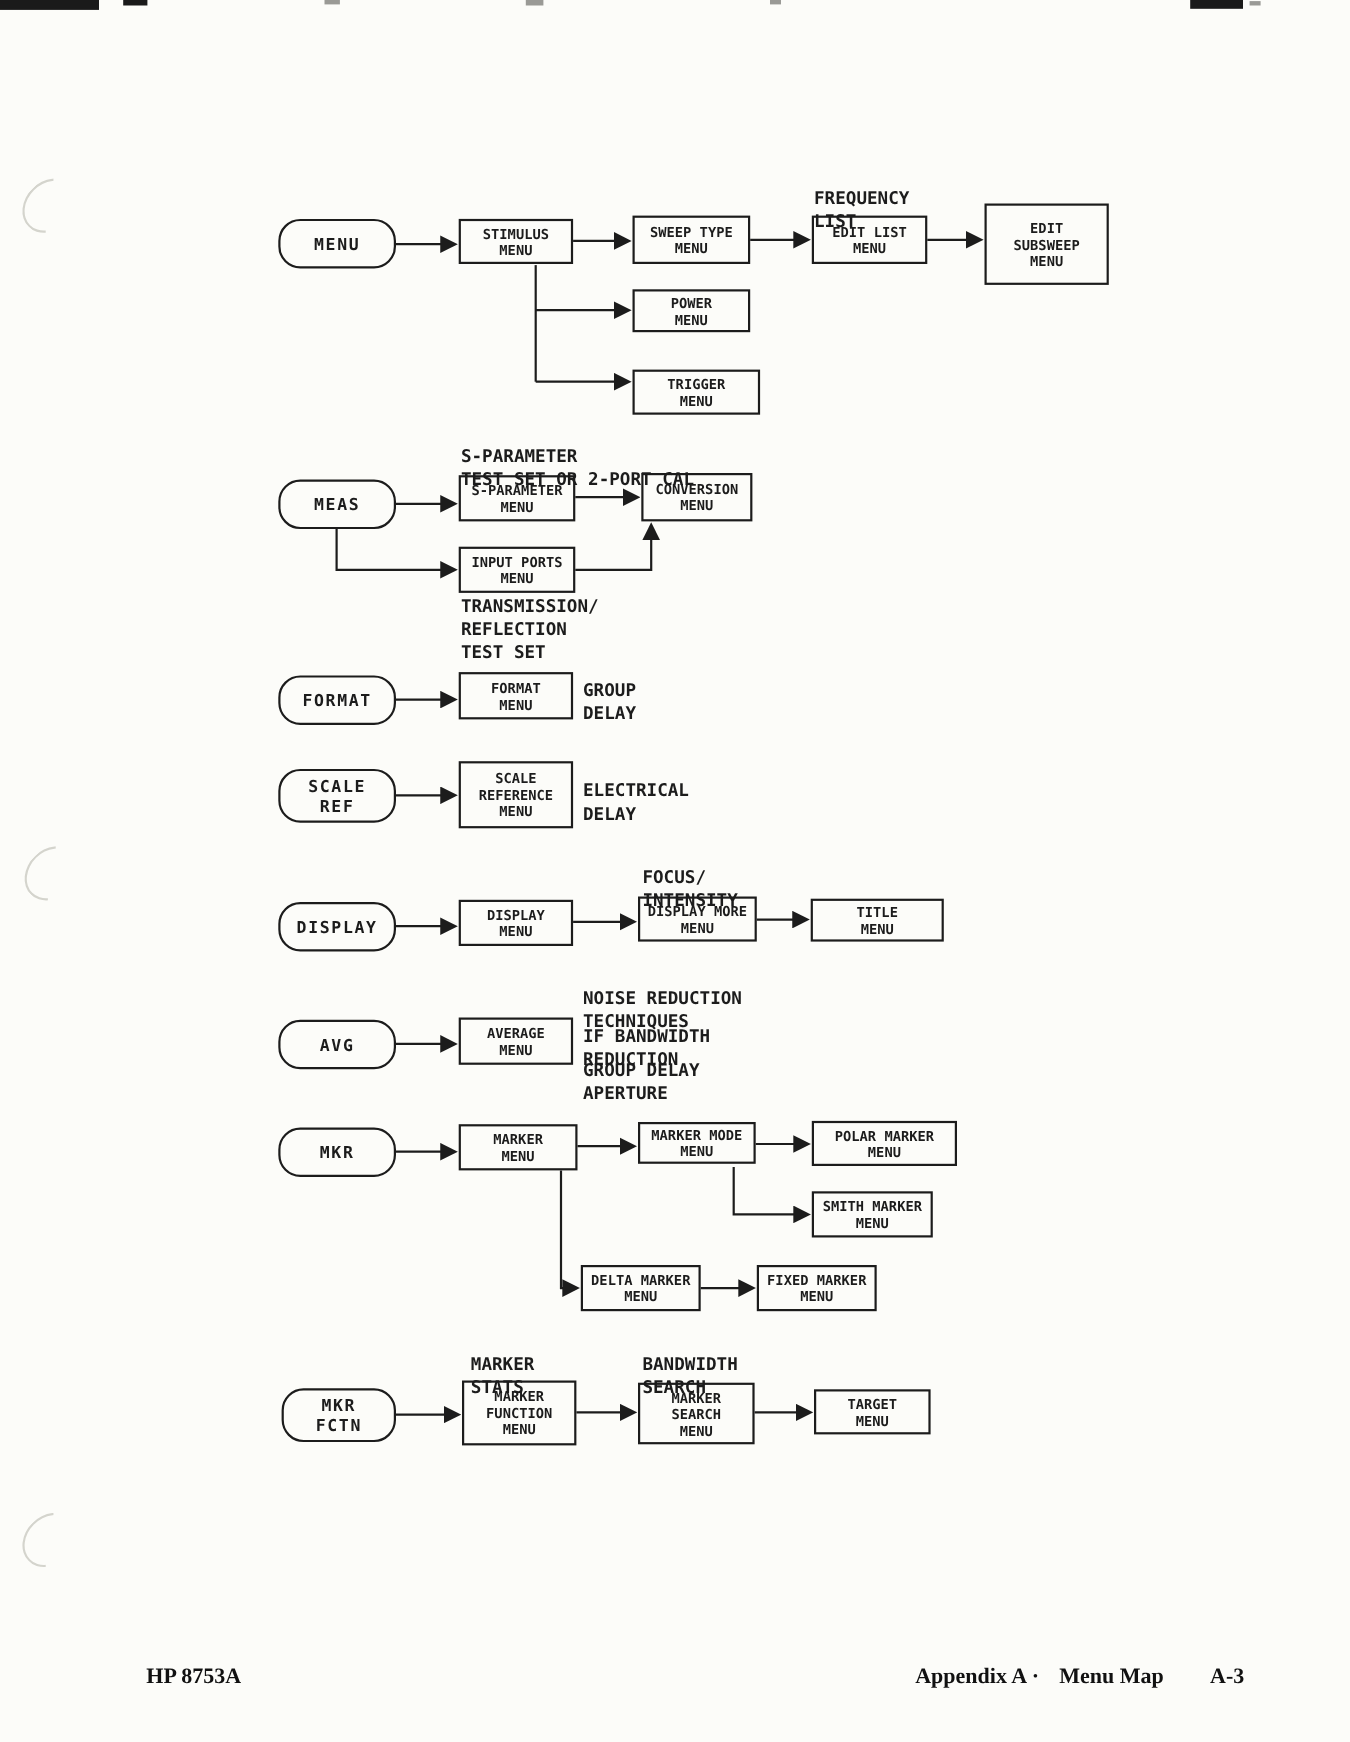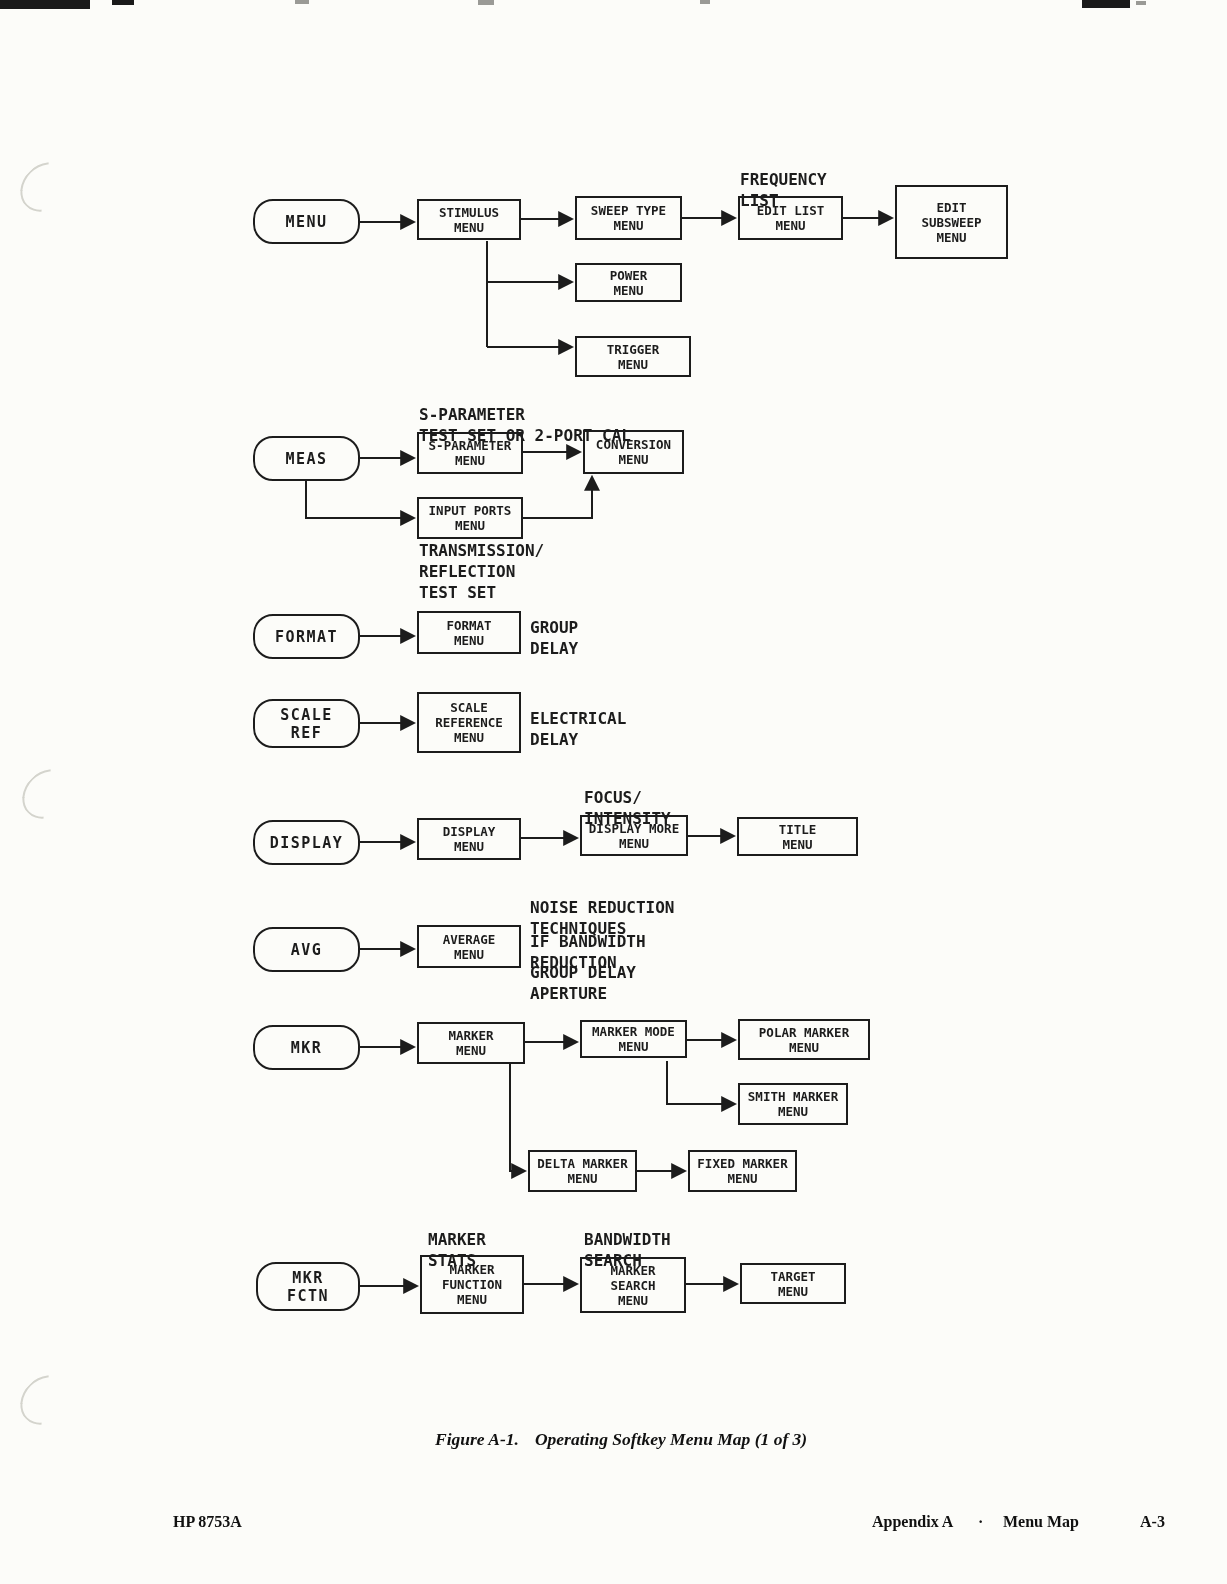--- a/index.html
+++ b/index.html
@@ -27,21 +27,21 @@
   .svg-layer { position:absolute; left:0; top:0; pointer-events:none; }
   .caption {
     position:absolute; left:435px; top:1429px;
     font-family:"Liberation Serif", serif; font-style:italic; font-weight:bold;
     font-size:17.5px; color:#111; white-space:nowrap;
   }
   .caption .fig-label { margin-right:16px; }
   .footer-text {
     position:absolute; top:1513px;
     font-family:"Liberation Serif", serif; font-weight:bold;
-    font-size:16px; color:#111; white-space:nowrap;margin-left:40px;
+    font-size:20px; color:#111; white-space:nowrap;
   }
   .artifact { position:absolute; background:#1a1a1a; }
   .artifact.light { background:#9a9a96; }
   .ring {
     position:absolute; width:54px; height:44px;
     border:2px solid #d4d4cd; border-radius:50%;
     border-bottom-color:transparent; border-right-color:transparent;
     transform:rotate(-45deg);
   }
 </style>
@@ -184,23 +184,20 @@
 FCTN</div>
   <div class="menu-box" style="left:420px;top:1255px;width:104px;height:59px">MARKER
 FUNCTION
 MENU</div>
   <div class="menu-box" style="left:580px;top:1257px;width:106px;height:56px">MARKER
 SEARCH
 MENU</div>
   <div class="menu-box" style="left:740px;top:1263px;width:106px;height:41px">TARGET
 MENU</div>
 
-  <div class="caption">
-    <span class="fig-label">Figure A-1.</span><span>Operating Softkey Menu Map (1 of 3)</span>
-  </div>
 
   <div class="footer-text" style="left:133px">HP 8753A</div>
   <div class="footer-text" style="left:832px">Appendix A</div>
   <div class="footer-text" style="left:938px">·</div>
   <div class="footer-text" style="left:963px">Menu Map</div>
   <div class="footer-text" style="left:1100px">A-3</div>
 
 </div>
 
 </body></html>

